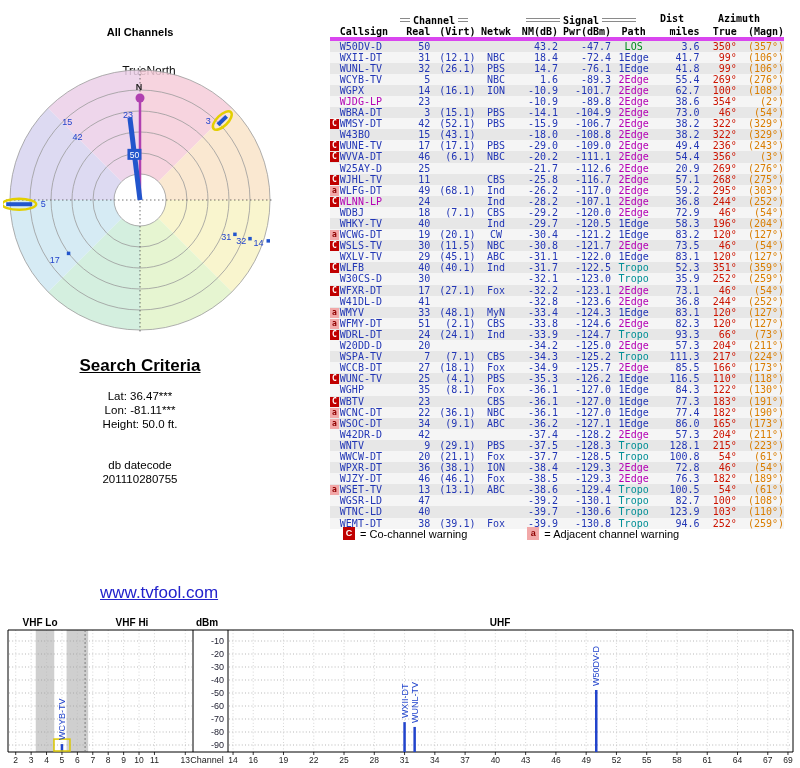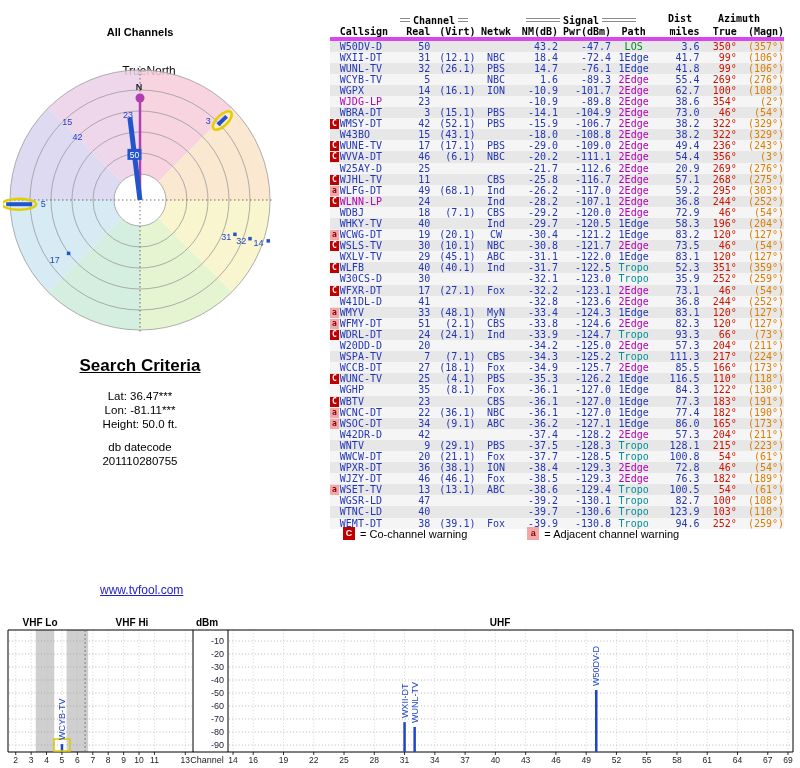--- a/index.html
+++ b/index.html
@@ -9,53 +9,53 @@
   .abs{position:absolute}
   svg text{font-family:"Liberation Sans",sans-serif}
 
   #title{left:0;top:26px;width:280px;text-align:center;font-weight:bold;font-size:11px}
   #truenorth{left:0;top:64px;width:298px;text-align:center;font-size:12px;color:#111}
   #radar{left:3px;top:60px}
 
   #search{left:20px;top:356px;width:240px;text-align:center;font-size:11.5px}
   #search .shead{font-size:17px;font-weight:bold;text-decoration:underline;margin-bottom:13px}
   #search .line{line-height:14px}
-  #datecode{left:20px;top:440px;width:240px;text-align:center;font-size:11.5px;line-height:14px}
+  #datecode{left:20px;top:458px;width:240px;text-align:center;font-size:11.5px;line-height:14px}
 
   #tvtable{left:330px;top:13px;font-family:"DejaVu Sans Mono","Liberation Mono",monospace;
            font-size:10px;line-height:11.1px;width:454px}
   .trow{display:flex;align-items:baseline}
   .thead1,.thead2{line-height:11px;font-weight:bold}
   .thead2{border-bottom:4px solid #d946ef}
   .c{display:inline-block;white-space:pre;overflow:visible}
   .w-warn{width:10px}.w-cs{width:60px;text-align:left}.w-real{width:32px;text-align:right}
   .w-virt{width:46px;text-align:right}.w-net{width:42px;text-align:center}
   .w-nm{width:42px;text-align:right}.w-pwr{width:54px;text-align:right}
   .w-path{width:46px;text-align:center}.w-mi{width:44px;text-align:right}
   .w-true{width:38px;text-align:right}.w-magn{width:48px;text-align:right}
   .drow:nth-child(odd){background:#e7e7e7}
   .drow:nth-child(even){background:#f5f5f5}
   .blue{color:#2236b5}.magenta{color:#b400b4}.green{color:#00891c}
   .teal{color:#008f96}.red{color:#cc1400}.orange{color:#d97d00}
   .ghd{display:flex;align-items:center;justify-content:center;gap:3px}
-  .ghd-r{text-align:right;padding-right:4px}
+  .ghd-r{text-align:center;padding-right:4px}
   .dbar{display:inline-block;height:4px;border-top:1px solid #8a8a8a;border-bottom:1px solid #8a8a8a}
   .warnbox{display:inline-block;width:9px;height:10px;font-size:8px;line-height:10px;
            text-align:center;font-weight:bold;vertical-align:middle}
   .wC{background:#c00000;color:#fff}
   .wA{background:#f2a8a8;color:#8d0000}
 
   #legend{left:343px;top:527px;display:flex;align-items:center;font-size:11px}
   .lgbox{display:inline-block;width:12px;height:13px;font-size:9px;line-height:13px;
          text-align:center;font-weight:bold;margin-right:5px}
   .lgC{background:#c00000;color:#fff}
   .lgA{background:#f2a8a8;color:#8d0000}
   .lggap{width:60px}
 
-  #tvlink{left:100px;top:583px;font-size:12px}
+  #tvlink{left:100px;top:583px;font-size:17px}
   #tvlink a{color:#2222cc;text-decoration:underline;cursor:pointer}
 
   #chart{left:0;top:615px}
 </style>
 </head>
 <body>
 <div id="page">
 
   <div class="abs" id="title">All Channels</div>
   <div class="abs" id="truenorth">TrueNorth</div>
@@ -376,21 +376,21 @@
           <span class="c w-pwr blue">-121.2</span>
           <span class="c w-path blue">1Edge</span>
           <span class="c w-mi blue">83.2</span>
           <span class="c w-true red">120°</span>
           <span class="c w-magn orange">(127°)</span>
         </div>
         <div class="trow drow">
           <span class="c w-warn"><span class="warnbox wC">C</span></span>
           <span class="c w-cs blue">WSLS-TV</span>
           <span class="c w-real blue">30</span>
-          <span class="c w-virt blue">(10.1)</span>
+          <span class="c w-virt blue">(11.5)</span>
           <span class="c w-net blue">NBC</span>
           <span class="c w-nm blue">-30.8</span>
           <span class="c w-pwr blue">-121.7</span>
           <span class="c w-path magenta">2Edge</span>
           <span class="c w-mi blue">73.5</span>
           <span class="c w-true red">46°</span>
           <span class="c w-magn orange">(54°)</span>
         </div>
         <div class="trow drow">
           <span class="c w-warn"></span>

